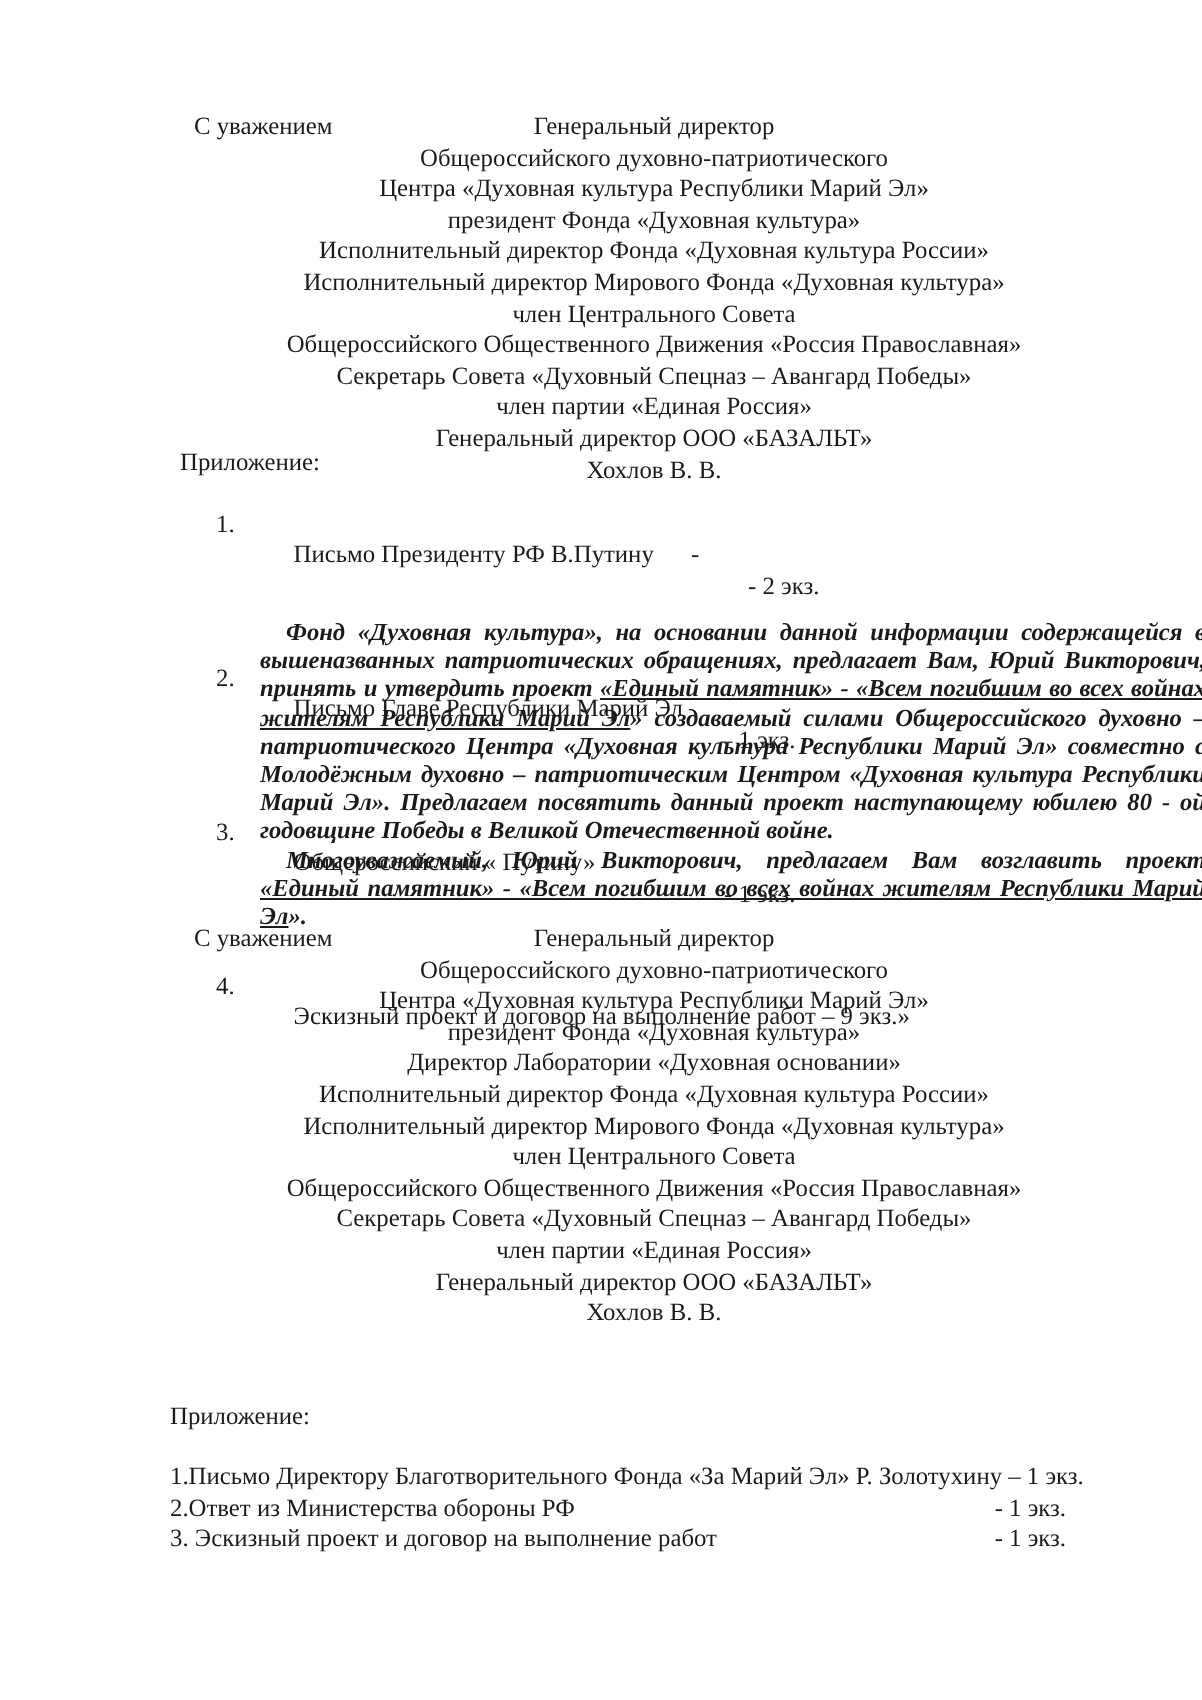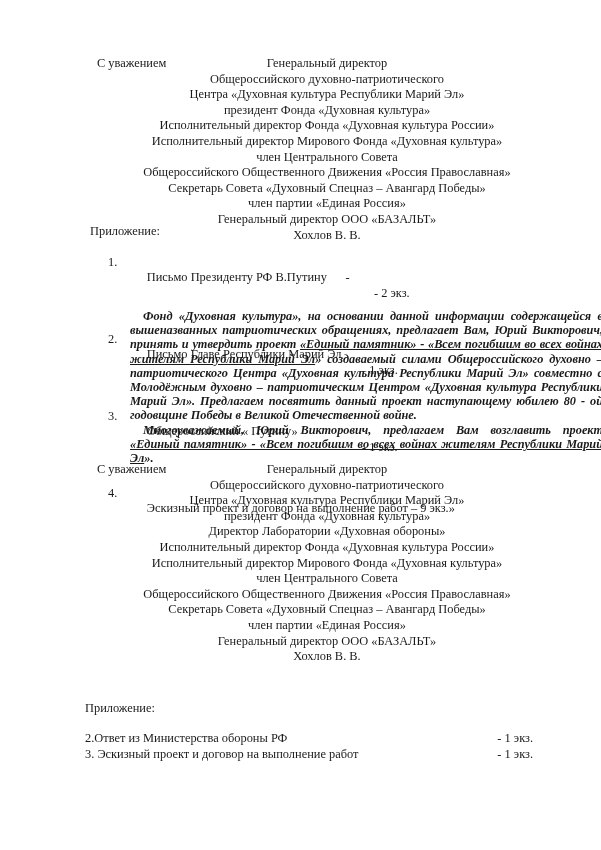--- a/index.html
+++ b/index.html
@@ -77,36 +77,39 @@
     <p><span>Многоуважаемый, Юрий Викторович, предлагаем Вам возглавить проект </span><span class="u">«Единый памятник» - «Всем погибшим во всех войнах жителям Республики Марий Эл</span><span>».</span></p>
   </div>
 
   <div class="sig" style="top:462px;">
     <div class="closing">С уважением</div>
     <div class="titles">
       <div>Генеральный директор</div>
       <div>Общероссийского  духовно-патриотического</div>
       <div>Центра «Духовная культура Республики Марий Эл»</div>
       <div>президент  Фонда «Духовная культура»</div>
-      <div>Директор Лаборатории «Духовная обороны»</div>
+      <div>Директор Лаборатории «Духовная основании»</div>
       <div>Исполнительный директор Фонда «Духовная культура России»</div>
       <div>Исполнительный директор Мирового Фонда «Духовная культура»</div>
       <div>член Центрального Совета</div>
       <div>Общероссийского Общественного Движения «Россия Православная»</div>
       <div>Секретарь Совета «Духовный Спецназ – Авангард Победы»</div>
       <div>член партии «Единая Россия»</div>
       <div>Генеральный директор ООО «БАЗАЛЬТ»</div>
       <div>Хохлов В. В.</div>
     </div>
   </div>
 
   <div class="att2">
     <div>Приложение:</div>
     <div style="height:15px;"></div>
     <div class="row">
+      <span>1.Письмо Директору Благотворительного Фонда «За Марий Эл» Р. Золотухину – 1 экз.</span>
+    </div>
+    <div class="row">
       <span>2.Ответ из Министерства обороны РФ</span>
       <span class="qty">- 1 экз.</span>
     </div>
     <div class="row">
       <span>3. Эскизный проект и договор на выполнение работ</span>
       <span class="qty">- 1 экз.</span>
     </div>
   </div>
 
 </div>

